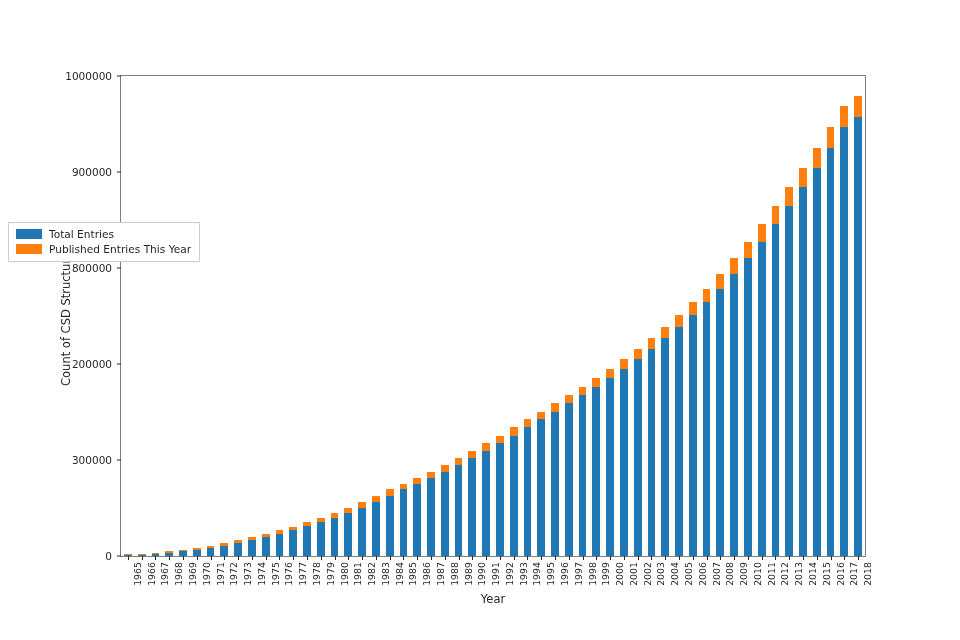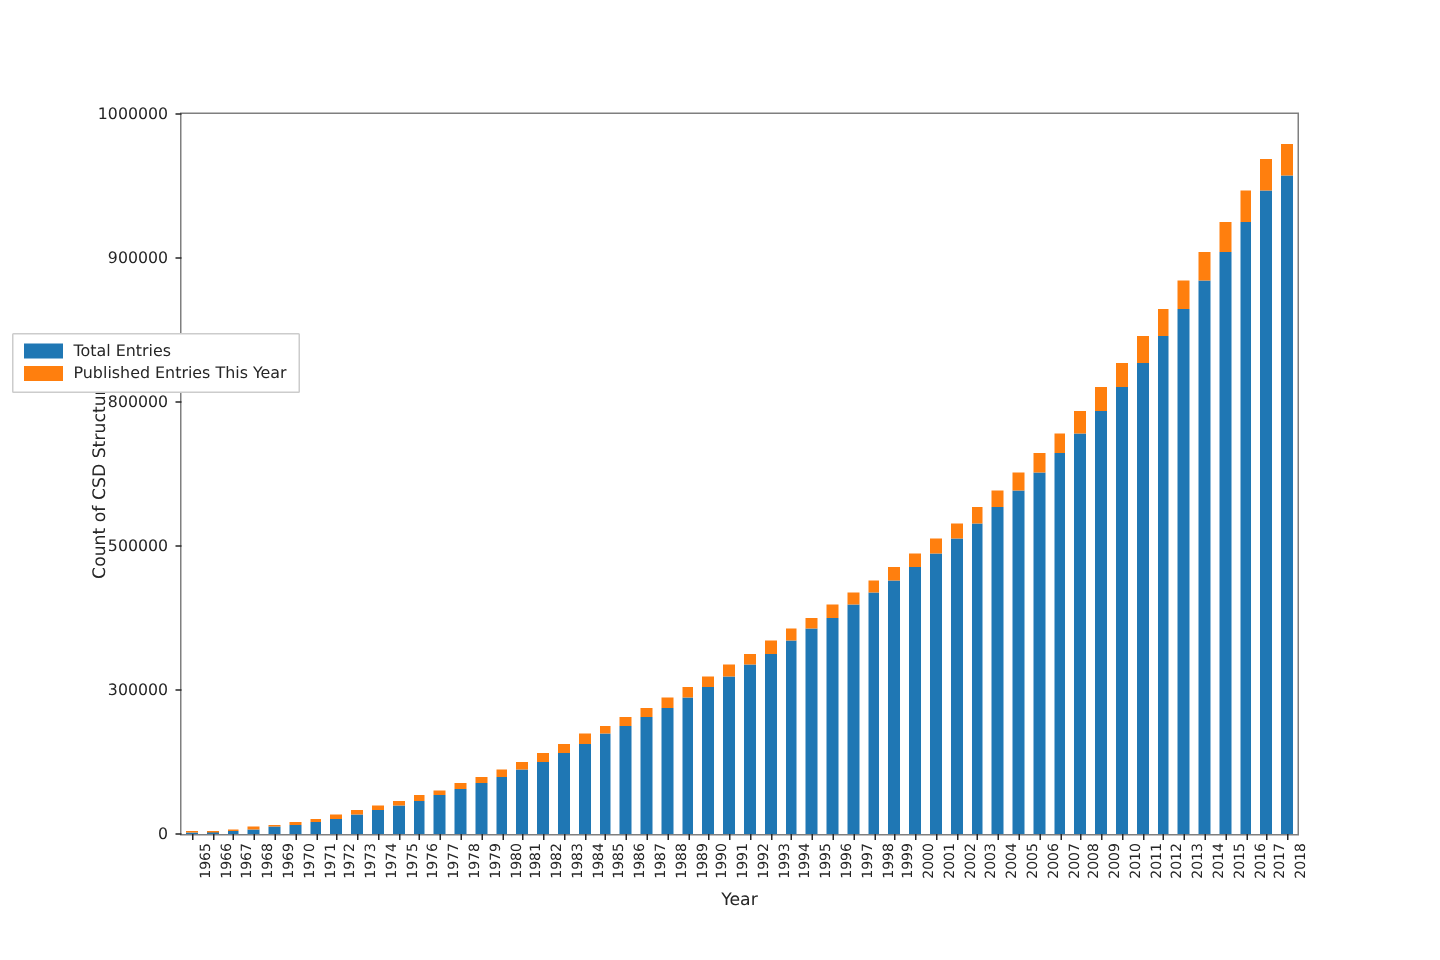--- a/index.html
+++ b/index.html
@@ -159,21 +159,21 @@
   <div id="ylabel">
     <span>Count of CSD Structures</span>
   </div>
 
   <div id="plot-area">
     <div id="yticks">
         <div class="ytick" style="top: 480px;">0</div>
         <div class="ytick-mark" style="top: 480px;"></div>
         <div class="ytick" style="top: 384px;">300000</div>
         <div class="ytick-mark" style="top: 384px;"></div>
-        <div class="ytick" style="top: 288px;">500000</div>
+        <div class="ytick" style="top: 288px;">200000</div>
         <div class="ytick-mark" style="top: 288px;"></div>
         <div class="ytick" style="top: 192px;">800000</div>
         <div class="ytick-mark" style="top: 192px;"></div>
         <div class="ytick" style="top: 96px;">900000</div>
         <div class="ytick-mark" style="top: 96px;"></div>
         <div class="ytick" style="top: 0px;">1000000</div>
         <div class="ytick-mark" style="top: 0px;"></div>
       </div>
     <div id="xticks">
         <div class="xtick-mark" style="left: 6.88889px;"></div>

